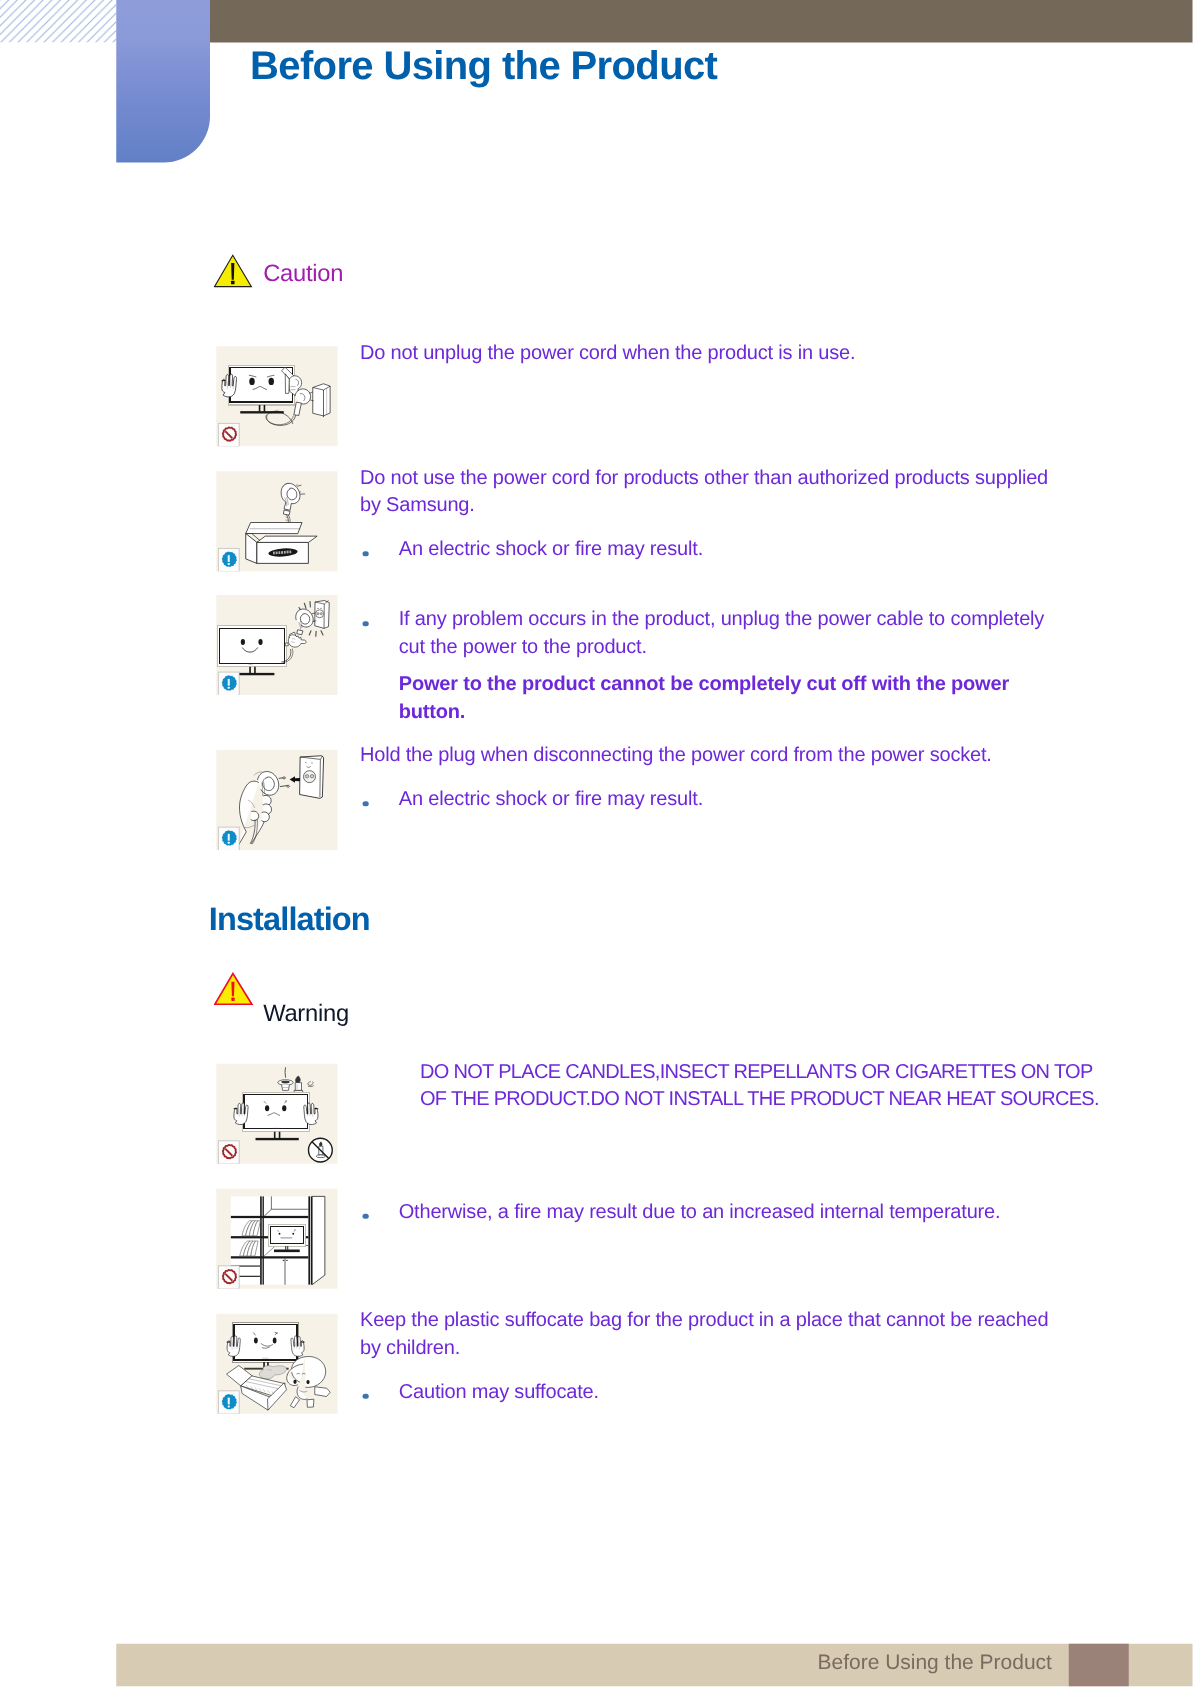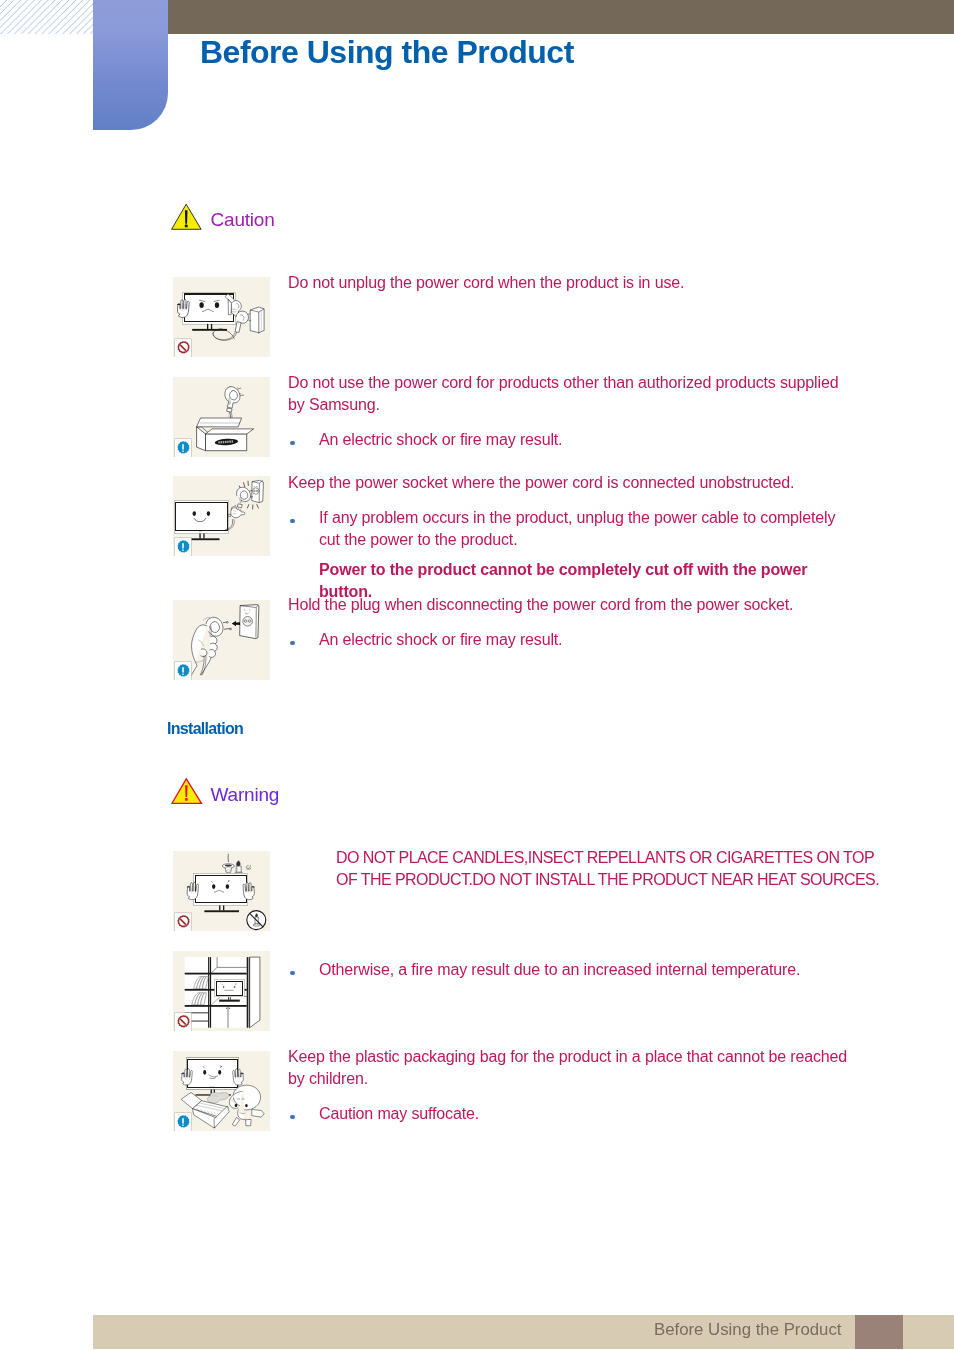--- a/index.html
+++ b/index.html
@@ -15,32 +15,32 @@
   .page-title{position:absolute;left:200px;top:34px;font-size:32px;font-weight:bold;
     color:#0060ac;letter-spacing:-0.5px;line-height:37px;white-space:nowrap;}
 
   
   .footer-band{position:absolute;left:93px;top:1315px;right:0;height:33.5px;background:#d8cbb4;}
   .footer-sq{position:absolute;left:855px;top:1315px;width:48px;height:33.5px;background:#9a8279;}
   .footer-text{position:absolute;left:654px;top:1322px;
      font-size:16.8px;color:#7b6a60;white-space:nowrap;line-height:16px;}
 
   
-  .sec-head{position:absolute;font-size:16px;font-weight:bold;color:#0060ac;white-space:nowrap;letter-spacing:-0.7px;}
+  .sec-head{position:absolute;font-size:26px;font-weight:bold;color:#0060ac;white-space:nowrap;letter-spacing:-0.7px;}
   .alert{position:absolute;}
   .alert svg{display:block;position:absolute;left:0;top:0;}
   .alert .lbl{position:absolute;font-size:19px;font-weight:500;letter-spacing:-0.2px;
      left:39.5px;white-space:nowrap;}
   .pic{position:absolute;width:96.5px;height:80px;background:#f7f2e8;overflow:hidden;}
   .pic svg{position:absolute;left:0;top:0;}
   .badge{position:absolute;left:2px;top:62px;width:16px;height:17.5px;background:#fcfcfc;
          box-shadow:0 0 0 0.65px #c2c0bb;}
   .badge svg{width:100%;height:100%;}
   .badge svg{position:absolute;left:0;top:0;}
-  .txt{position:absolute;font-size:16px;color:#be185d;line-height:22px;letter-spacing:-0.15px;}
+  .txt{position:absolute;font-size:16px;color:#6d28d9;line-height:22px;letter-spacing:-0.15px;}
   .lead{white-space:pre-line;}
   .bul{position:relative;padding-left:31px;margin-top:12.5px;}
   .bul:before{content:"";position:absolute;left:2.4px;top:12.1px;width:4.9px;height:4.9px;
       border-radius:50%;background:#3e74ad;}
   .bul .cont{display:block;}
   .bul .cont.extra{margin-top:8px;font-weight:bold;}
 </style>
 </head>
 <body>
 
@@ -72,21 +72,21 @@
 <div class="sec-head" style="left:167px;top:720px;">Installation</div>
 
 <div class="alert" style="left:171px;top:777px;">
   <span>
     <svg width="32" height="29" viewBox="0 0 32 29">
       <polygon points="15.3,1.8 30.5,26.4 0.9,26.4" fill="#fbec00" stroke="#ef0f22" stroke-width="1.3" stroke-linejoin="miter"></polygon>
       <path d="M14.1 8.3 h2.5 l-0.45 11.7 h-1.6 z" fill="#ef0f22"></path>
       <rect x="14.1" y="21.0" width="2.6" height="2.7" rx="0.5" fill="#ef0f22"></rect>
     </svg>
   </span>
-  <span class="lbl" style="color:#6d28d9;top:7px;">Warning</span>
+  <span class="lbl" style="color:#0f172a;top:24px;">Warning</span>
 </div>
 
 <div id="body-area">
     <div class="pic" style="left: 173px; top: 277px;">
       <svg width="96.5" height="80" viewBox="0 0 96.5 80">
         <g>
           <rect x="9.6" y="15.1" width="52.8" height="31.9" fill="#ffffff" stroke="#c3bfb7" stroke-width="0.9" shape-rendering="crispEdges"></rect>
           <rect x="11.1" y="17" width="49.8" height="27.5" fill="#ffffff" stroke="#1a1a1a" stroke-width="1.1" shape-rendering="crispEdges"></rect>
           <g>
             <ellipse cx="28.6" cy="28.1" rx="2.2" ry="2.9" fill="#1a1a1a"></ellipse>
@@ -245,21 +245,20 @@
       </svg>
       <span class="badge">
         <svg width="23" height="23" viewBox="0 0 23 23">
           <path d="M11.5 2.2 l2.0 .7 2.0 -.3 1.3 1.55 1.95 .75 .35 2.0 1.5 1.4 -.45 2.0 .7 1.9 -1.2 1.65 -.1 2.05 -1.85 .95 -.9 1.85 -2.05 .0 -1.6 1.3 -1.85 -.8 -2.0 .4 -1.35 -1.5 -2.0 -.65 -.5 -2.0 -1.55 -1.35 .35 -2.0 -.75 -1.9 1.15 -1.7 .05 -2.05 1.85 -1.0 .85 -1.85 z" fill="#0e8cc8"></path>
           <rect x="10.3" y="6.1" width="2.4" height="8.1" rx="1.0" fill="#ffffff" opacity="0.92"></rect>
           <rect x="10.3" y="15.3" width="2.4" height="2.3" rx="0.6" fill="#ffffff" opacity="0.92"></rect>
         </svg>
       </span>
     </div>
     <div class="txt" style="left: 288px; top: 472px; width: 561px;">
-      <div class="lead">Keep the power socket where the power cord is connected unobstructed.</div>
       <div class="bul">
         <span class="cont">If any problem occurs in the product, unplug the power cable to completely cut the power to the product.</span>
         <span class="cont extra">Power to the product cannot be completely cut off with the power button.</span>
       </div>
     </div>
     <div class="pic" style="left: 173px; top: 600px;">
       <svg width="96.5" height="80" viewBox="0 0 96.5 80">
         <g>
           <path d="M67.1 5.6l17.1-1.0 1.7 1.4-1.0 31.6-2.0 1.1-16.2-3.1z" fill="#fff" stroke="#1a1a1a" stroke-width="0.65" stroke-linejoin="round"></path>
           <path d="M67.1 5.6l16.2 1.9 1.9-2.9M83.3 7.5l-.4 30.2" fill="none" stroke="#1a1a1a" stroke-width="0.5"></path>
@@ -483,21 +482,21 @@
       </svg>
       <span class="badge">
         <svg width="23" height="23" viewBox="0 0 23 23">
           <path d="M11.5 2.2 l2.0 .7 2.0 -.3 1.3 1.55 1.95 .75 .35 2.0 1.5 1.4 -.45 2.0 .7 1.9 -1.2 1.65 -.1 2.05 -1.85 .95 -.9 1.85 -2.05 .0 -1.6 1.3 -1.85 -.8 -2.0 .4 -1.35 -1.5 -2.0 -.65 -.5 -2.0 -1.55 -1.35 .35 -2.0 -.75 -1.9 1.15 -1.7 .05 -2.05 1.85 -1.0 .85 -1.85 z" fill="#0e8cc8"></path>
           <rect x="10.3" y="6.1" width="2.4" height="8.1" rx="1.0" fill="#ffffff" opacity="0.92"></rect>
           <rect x="10.3" y="15.3" width="2.4" height="2.3" rx="0.6" fill="#ffffff" opacity="0.92"></rect>
         </svg>
       </span>
     </div>
     <div class="txt" style="left: 288px; top: 1046px; width: 561px;">
-      <div class="lead">Keep the plastic packaging bag for the product in a place that cannot be reached by children.</div>
+      <div class="lead">Keep the plastic suffocate bag for the product in a place that cannot be reached by children.</div>
       <div class="bul">
         <span class="cont">Caution may suffocate.</span>
       </div>
     </div>
   </div>
 
 <div class="footer-band"></div>
 <div class="footer-sq"></div>
 <div class="footer-text">Before Using the Product</div>
 

